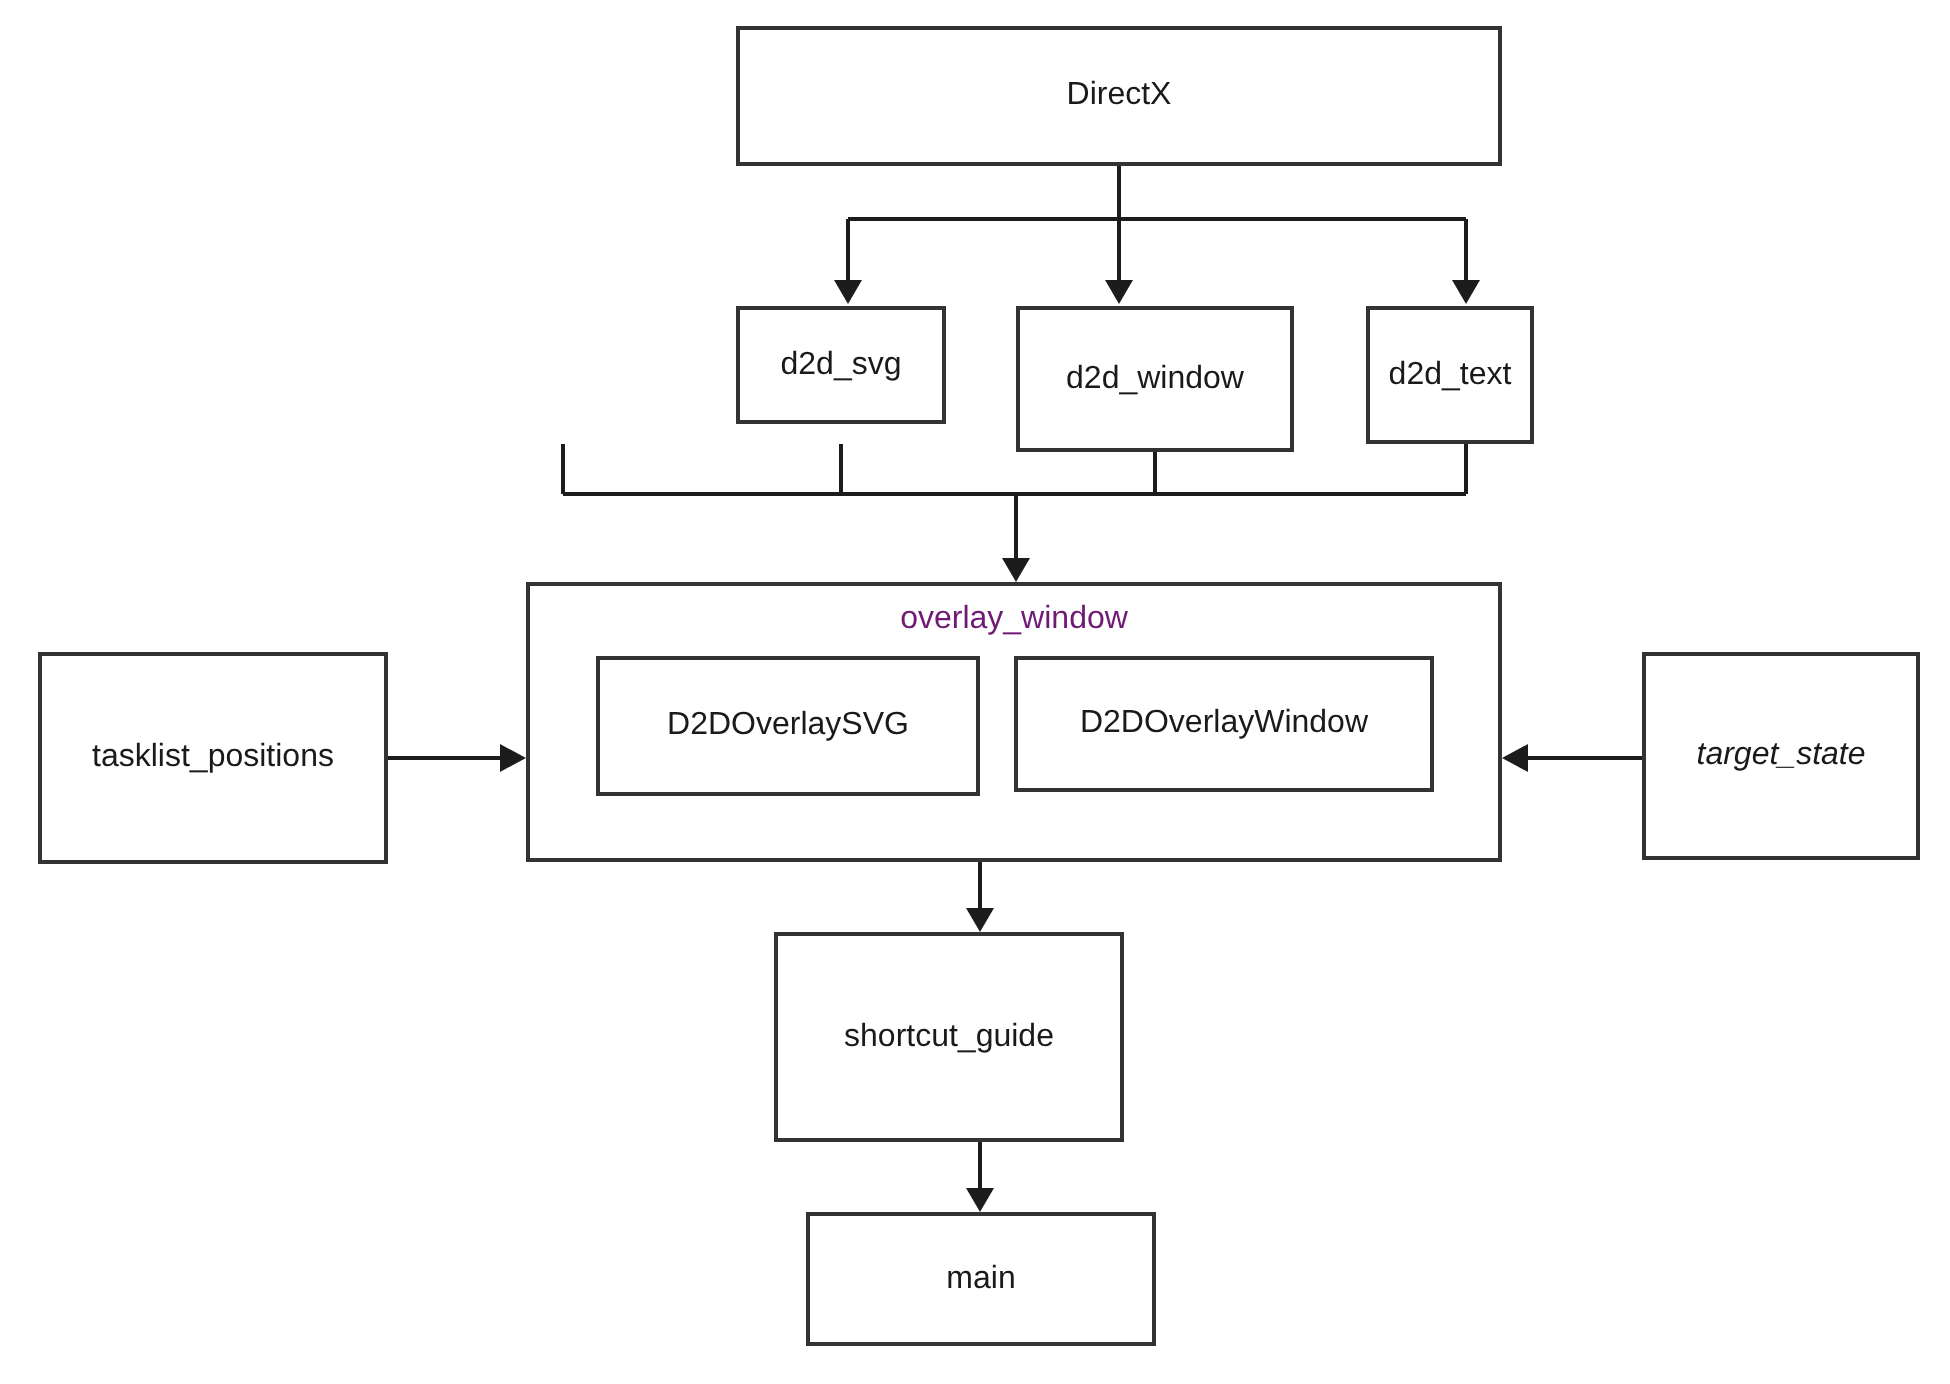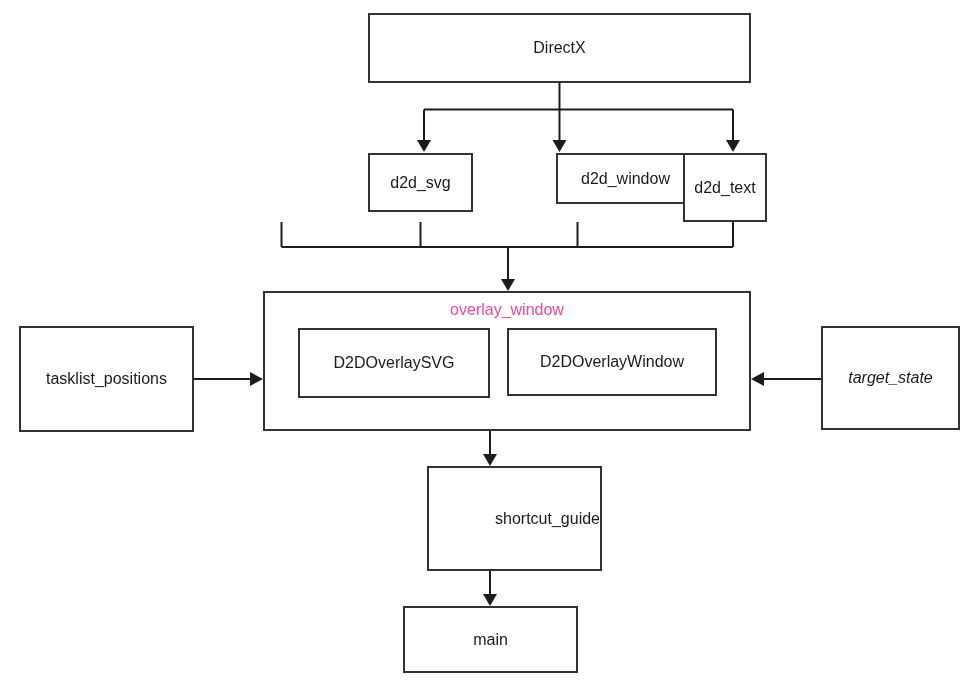--- a/index.html
+++ b/index.html
@@ -38,21 +38,21 @@
   .node.group {
     display: block;
   }
   .group-label {
     position: absolute;
     top: 7px;
     left: 0;
     width: 100%;
     text-align: center;
     font-size: 16px;
-    color: #ec4899;
+    color: #701a75;
   }
   .edge {
     stroke: #1c1c1c;
     stroke-width: 2;
     fill: none;
   }
   .arrowhead {
     fill: #1c1c1c;
     stroke: none;
   }
@@ -107,21 +107,21 @@
 
   <div class="node" style="left:368px; top:13px; width:383px; height:70px;">
     <span>DirectX</span>
   </div>
 
 
   <div class="node" style="left:368px; top:153px; width:105px; height:59px;">
     <span>d2d_svg</span>
   </div>
 
-  <div class="node" style="left:508px; top:153px; width:139px; height:51px;margin-left:48px;">
+  <div class="node" style="left:508px; top:153px; width:139px; height:73px;">
     <span>d2d_window</span>
   </div>
 
   <div class="node" style="left:683px; top:153px; width:84px; height:69px;">
     <span>d2d_text</span>
   </div>
 
   <div class="node group" style="left:263px; top:291px; width:488px; height:140px;">
     <div class="group-label">overlay_window</div>
 
@@ -135,21 +135,21 @@
   </div>
 
   <div class="node" style="left:19px; top:326px; width:175px; height:106px;justify-content:center;">
     <span>tasklist_positions</span>
   </div>
 
   <div class="node" style="left:821px; top:326px; width:139px; height:104px;font-style:italic;">
     <span>target_state</span>
   </div>
 
-  <div class="node" style="left:427px; top:466px; width:175px; height:105px;justify-content:flex-end;">
+  <div class="node" style="left:387px; top:466px; width:175px; height:105px;">
     <span>shortcut_guide</span>
   </div>
 
   <div class="node" style="left:403px; top:606px; width:175px; height:67px;">
     <span>main</span>
   </div>
 
 </div>
 
 </body></html>

